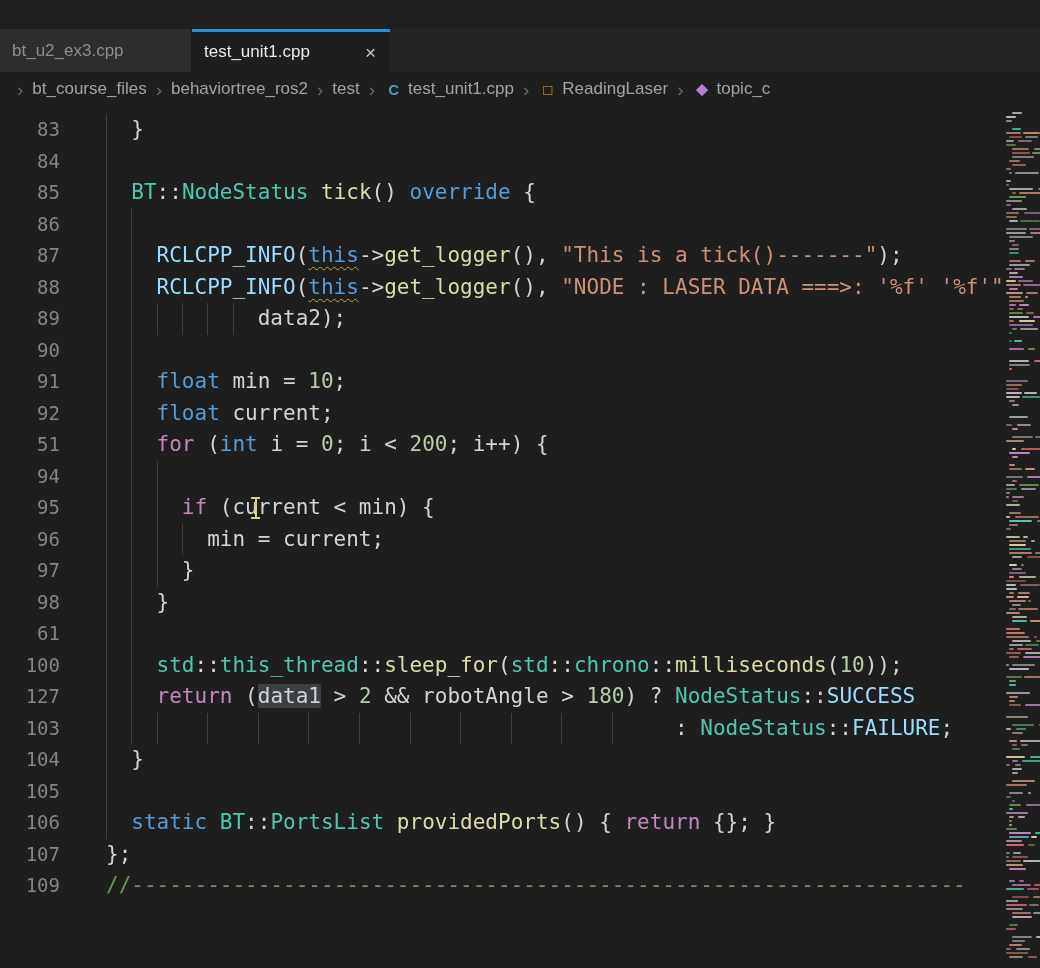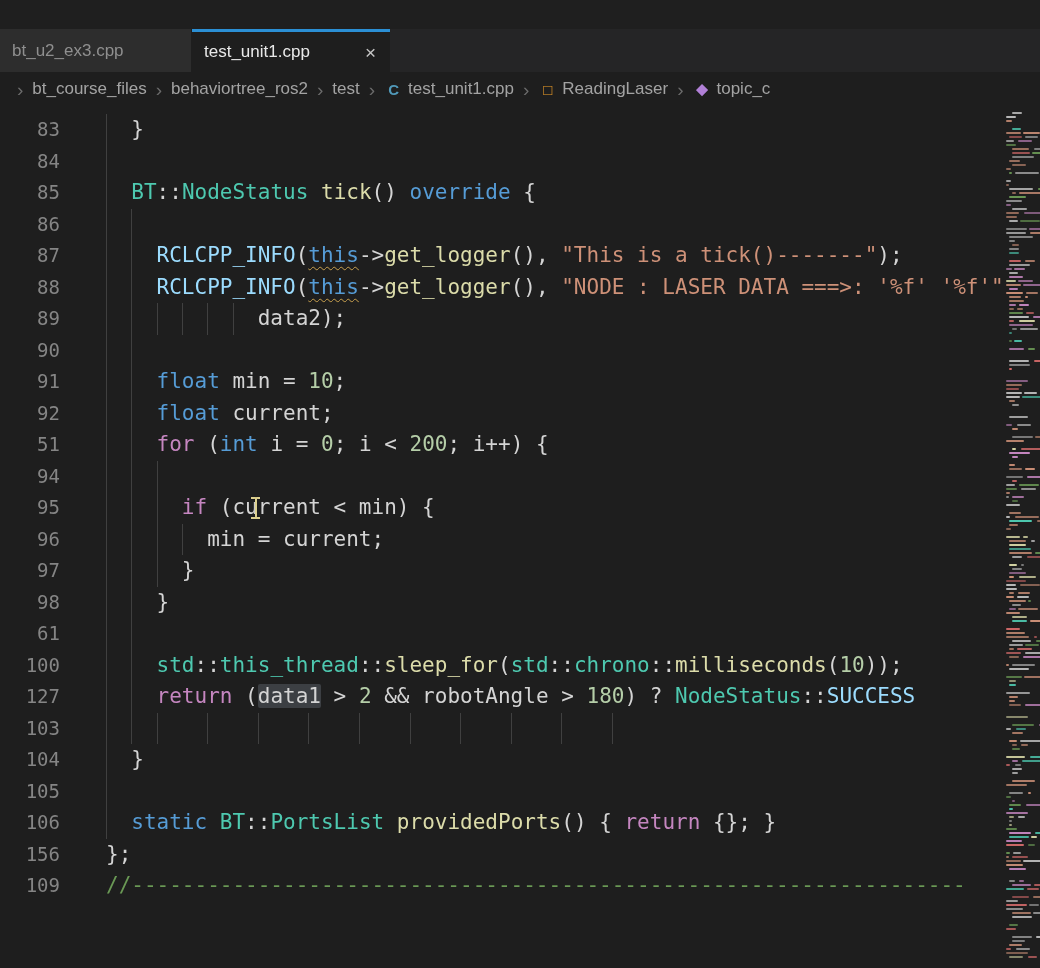--- a/index.html
+++ b/index.html
@@ -228,38 +228,39 @@
         <span class="guide" style="left: 207.2px;"></span>
         <span class="guide" style="left: 257.8px;"></span>
         <span class="guide" style="left: 308.4px;"></span>
         <span class="guide" style="left: 359px;"></span>
         <span class="guide" style="left: 409.6px;"></span>
         <span class="guide" style="left: 460.2px;"></span>
         <span class="guide" style="left: 510.8px;"></span>
         <span class="guide" style="left: 561.4px;"></span>
         <span class="guide" style="left: 612px;"></span>
         <span class="lnum">103</span>
+        <span class="codetext"><span class="tk-p">                                             </span><span class="tk-p">: </span><span class="tk-t">NodeStatus</span><span class="tk-p">::</span><span class="tk-v">FAILURE</span><span class="tk-p">;</span></span>
       </div>
       <div class="line">
         <span class="guide" style="left: 106px;"></span>
         <span class="lnum">104</span>
         <span class="codetext"><span class="tk-p">  }</span></span>
       </div>
       <div class="line">
         <span class="guide" style="left: 106px;"></span>
         <span class="lnum">105</span>
         <span class="codetext"></span>
       </div>
       <div class="line">
         <span class="guide" style="left: 106px;"></span>
         <span class="lnum">106</span>
         <span class="codetext"><span class="tk-p">  </span><span class="tk-k">static</span><span class="tk-p"> </span><span class="tk-t">BT</span><span class="tk-p">::</span><span class="tk-t">PortsList</span><span class="tk-p"> </span><span class="tk-f">providedPorts</span><span class="tk-p">() { </span><span class="tk-c">return</span><span class="tk-p"> {}; }</span></span>
       </div>
       <div class="line">
-        <span class="lnum">156</span>
+        <span class="lnum">107</span>
         <span class="codetext"><span class="tk-p">};</span></span>
       </div>
       <div class="line">
         <span class="lnum">109</span>
         <span class="codetext"><span class="tk-cm">//------------------------------------------------------------------</span></span>
       </div>
     </div>
   <div class="minimap">
       <span class="mmbar" style="top: 6px; left: 7px; width: 10px; background: rgb(184, 184, 184); opacity: 0.89;"></span>
       <span class="mmbar" style="top: 10px; left: 1px; width: 10px; background: rgb(184, 184, 184); opacity: 0.99;"></span>

